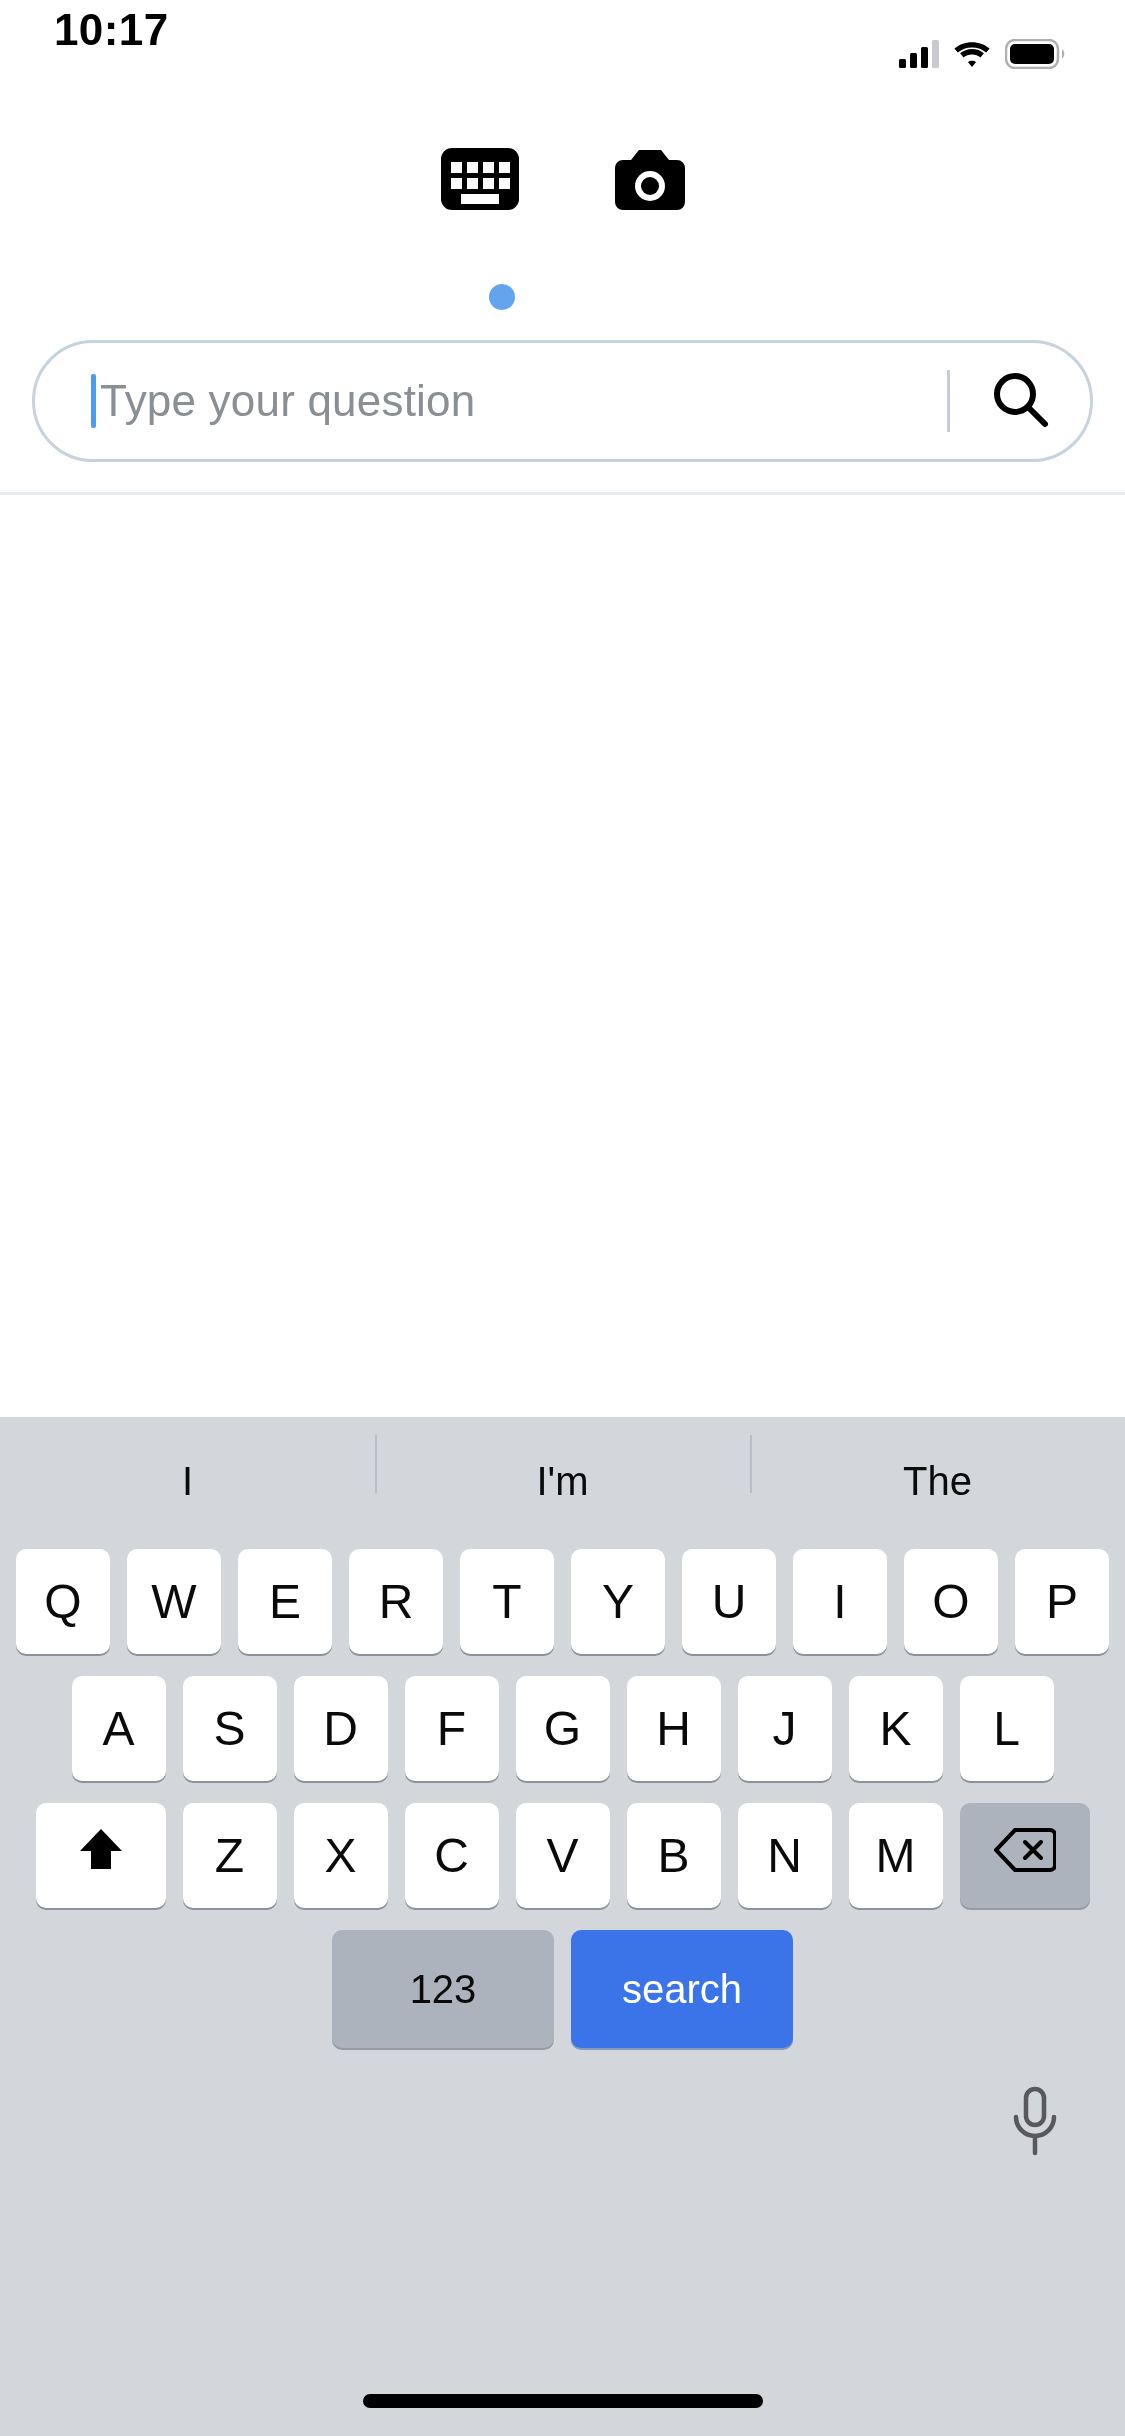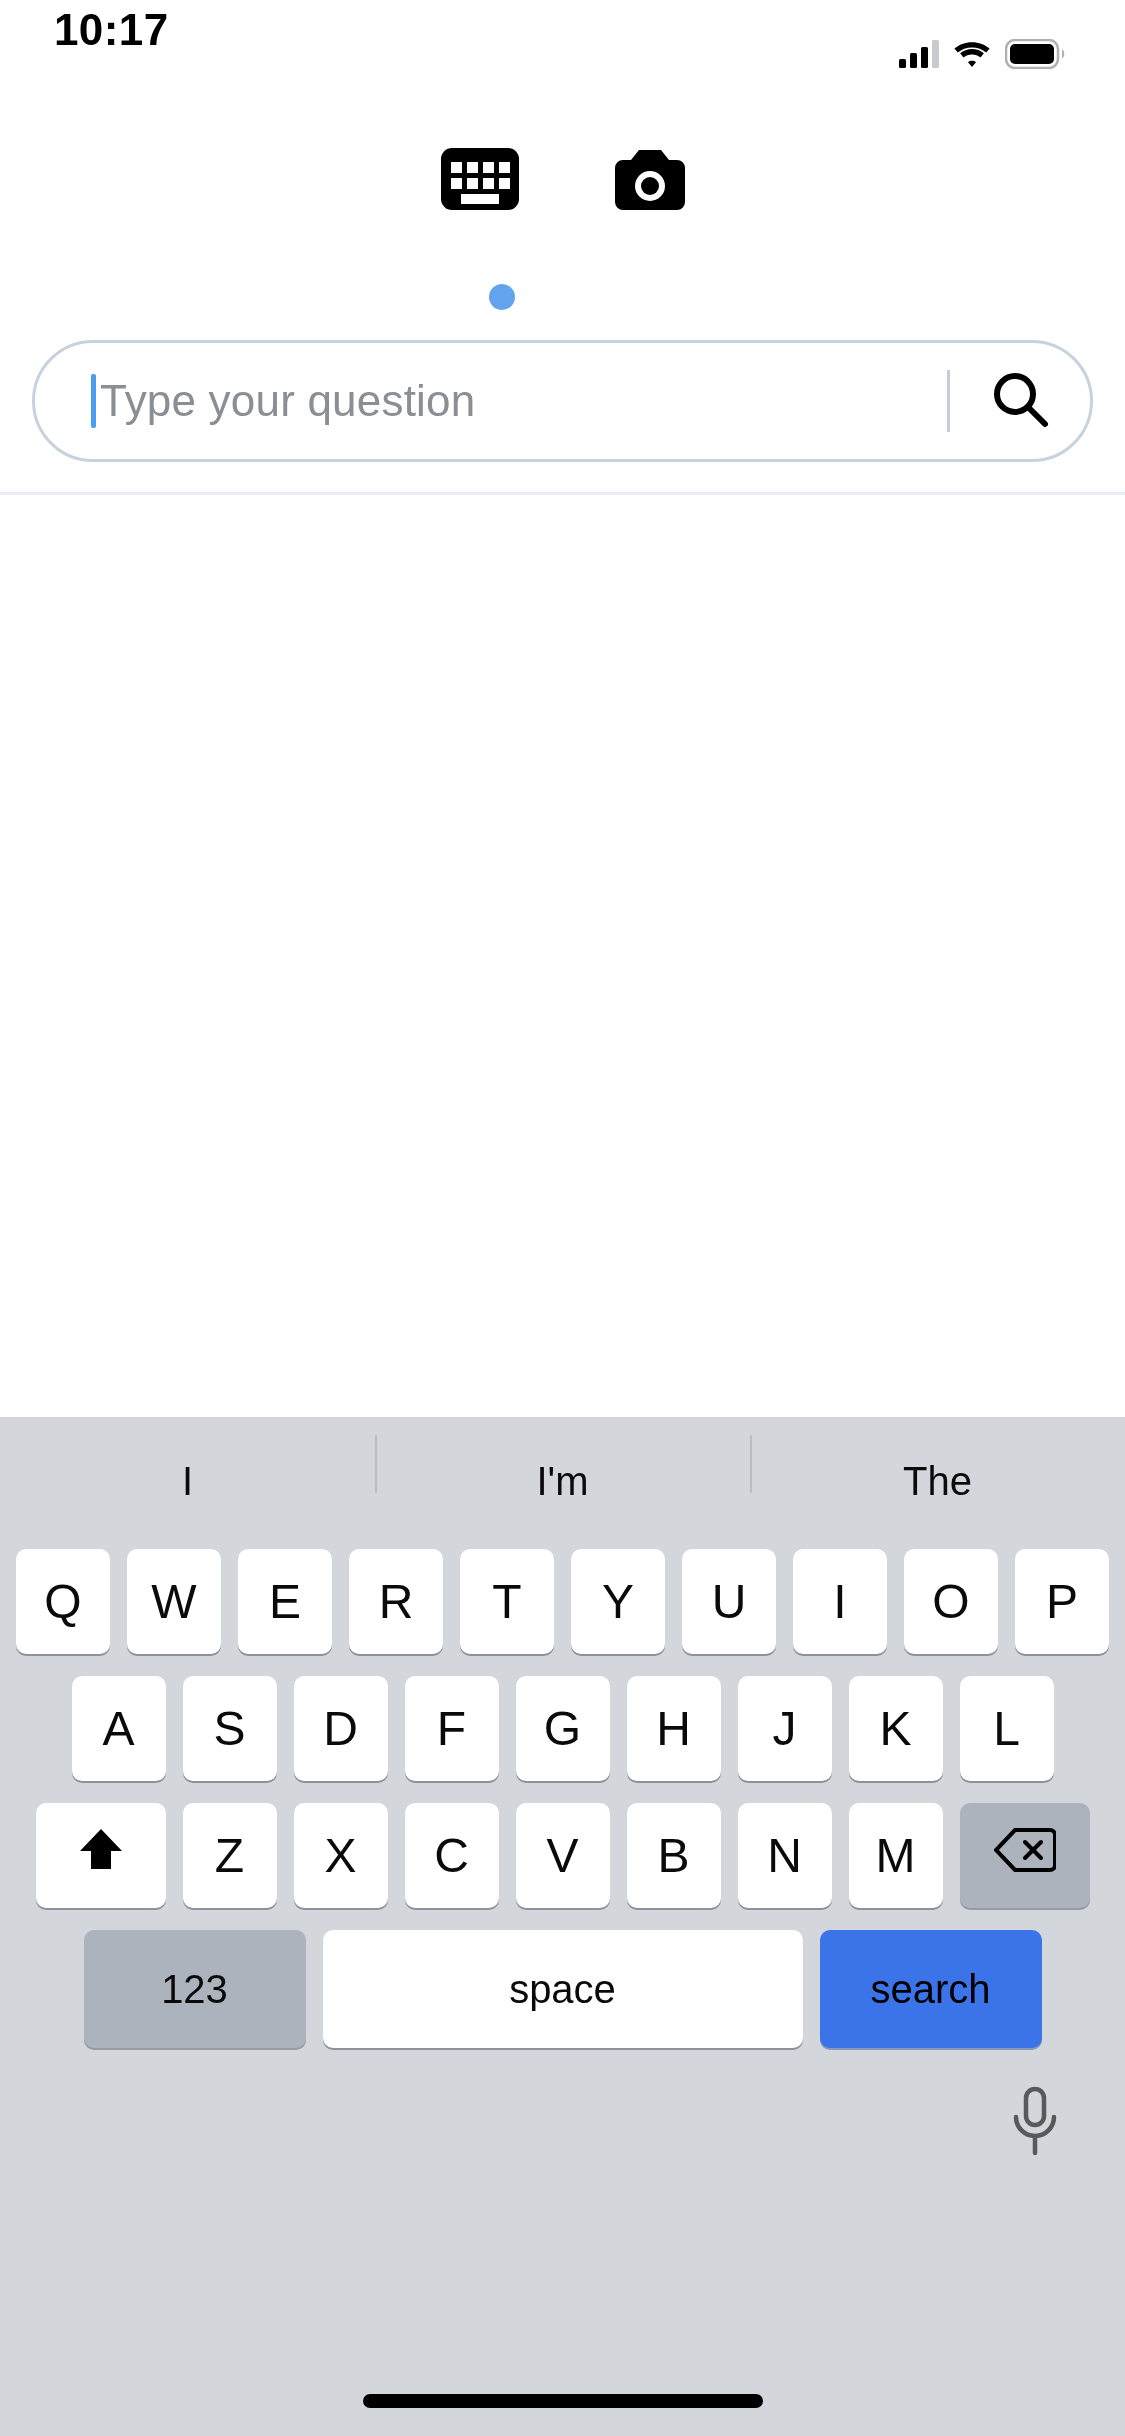--- a/index.html
+++ b/index.html
@@ -109,21 +109,21 @@
   .key.shift, .key.back {
     width:130px; display:flex; align-items:center; justify-content:center;
   }
   .key.back { background:#adb3bd; box-shadow:0 2px 0 rgba(90,95,105,0.5); }
   .key.num {
     width:222px; background:#adb3bd; font-size:40px;
     box-shadow:0 2px 0 rgba(90,95,105,0.5);
   }
   .key.space { width:480px; font-size:40px; }
   .key.enter {
-    width:222px; background:#3b74e8; color:#000000; font-size:40px;
+    width:222px; background:#3b74e8; color:#ffffff; font-size:40px;
     box-shadow:0 2px 0 rgba(60,90,160,0.5);
   }
   .krow.r4 .key { height:118px; }
   .mic-row {
     height:150px; display:flex; align-items:center; justify-content:flex-end;
     padding-right:62px;
   }
   .home-indicator {
     position:absolute; bottom:28px; left:50%; transform:translateX(-50%);
     width:400px; height:14px; border-radius:7px; background:#000;
@@ -261,21 +261,20 @@
             <path d="M21 4 H56 a5 5 0 0 1 5 5 v30 a5 5 0 0 1-5 5 H21 L2 24 Z" fill="none" stroke="#000" stroke-width="4"></path>
             <line x1="31" y1="16" x2="47" y2="32" stroke="#000" stroke-width="4" stroke-linecap="round"></line>
             <line x1="47" y1="16" x2="31" y2="32" stroke="#000" stroke-width="4" stroke-linecap="round"></line>
           </svg>
         </span>
       </div>
     </div>
 
     <div class="krow r4">
       <div class="key num">123</div>
-      <div class="key space">space</div>
       <div class="key enter">search</div>
     </div>
 
     <div class="mic-row">
       <div>
         <span>
           <svg width="56" height="72" viewBox="0 0 56 72">
             <rect x="19" y="4" width="18" height="36" rx="9" ry="9" fill="none" stroke="#59595d" stroke-width="4.5"></rect>
             <path d="M9 32 a19 19 0 0 0 38 0" fill="none" stroke="#59595d" stroke-width="4.5" stroke-linecap="round"></path>
             <line x1="28" y1="51" x2="28" y2="68" stroke="#59595d" stroke-width="4.5" stroke-linecap="round"></line>

